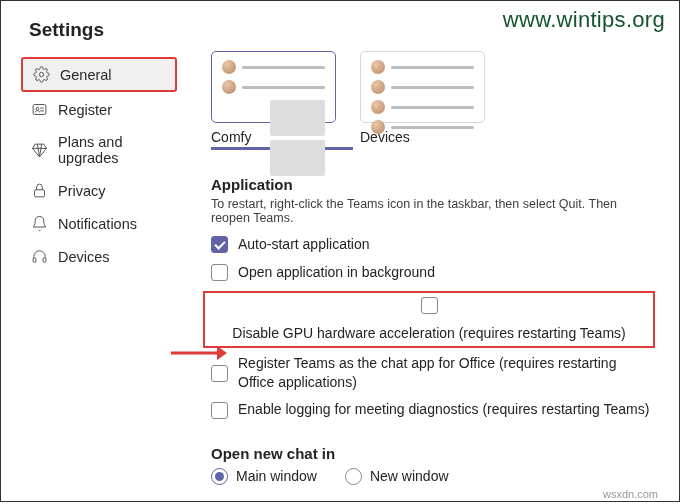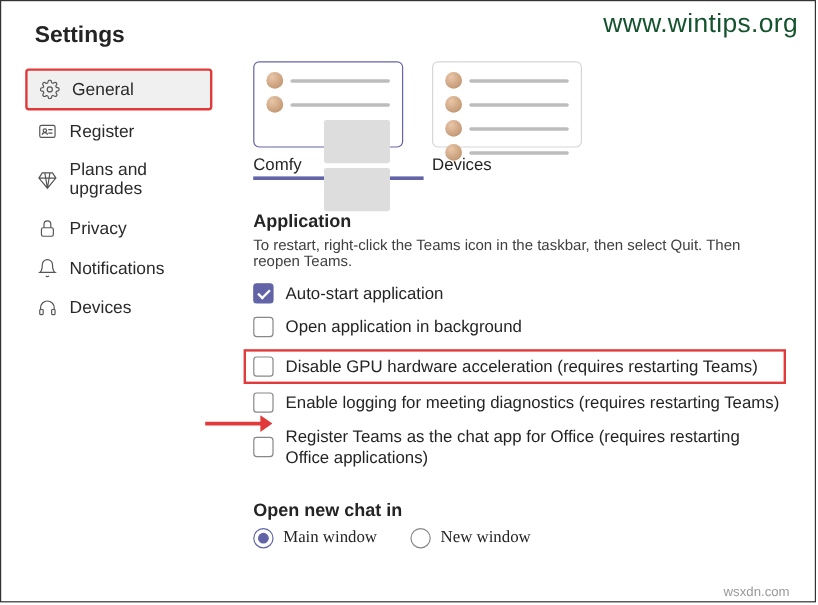--- a/index.html
+++ b/index.html
@@ -26,28 +26,28 @@
 .indent { margin-left: 48px; margin-top: 2px; display:flex; flex-direction:column; gap:4px;}
 .theme-label { font-size: 14px; margin-top: 6px; padding-bottom: 4px;}
 .comfy-underline { border-bottom: 3px solid #6264a7; width: 142px; margin-top:-2px;}
 .section-title { font-weight: 700; font-size: 15px; margin-top: 26px; margin-bottom: 4px; }
 .section-sub { font-size: 12.5px; color: #404040; margin-bottom: 10px; }
 .check-row { display: flex; align-items: center; gap: 10px; margin-bottom: 9px; font-size: 14px; line-height: 1.35; }
 .checkbox { width: 17px; height: 17px; border: 1.3px solid #888; border-radius: 3px; flex-shrink: 0; margin-top: 1px; display:flex; align-items:center; justify-content:center; }
 .checkbox.checked { background: #6264a7; border-color: #6264a7; }
 .checkbox.checked::after { content: ""; width: 4px; height: 8px; border: solid #fff; border-width: 0 2px 2px 0; transform: rotate(45deg); margin-bottom:2px;}
 .radio-row { display: flex; gap: 28px; align-items:center; margin-top:6px;}
-.radio-item { display:flex; align-items:flex-end; gap:8px; font-size:14px;font-family:Liberation Serif, serif;}
+.radio-item { display:flex; align-items:flex-start; gap:8px; font-size:14px;}
 .radio { width: 17px; height: 17px; border: 1.4px solid #888; border-radius: 50%; display:flex; align-items:center; justify-content:center;}
 .radio.checked { border-color:#6264a7;}
 .radio.checked::after { content:""; width:9px; height:9px; border-radius:50%; background:#6264a7;}
 .arrow { position:absolute; left: 168px; top: 343px; }
 .arrow svg { width: 58px; height: 18px; }
 .highlight-setting { border: 2.5px solid #e03a3a; padding: 3px 6px; margin-left:-8px; margin-bottom:6px;}
-.highlight-setting .check-row { margin-bottom: 0; }
+.highlight-setting .check-row { margin-bottom: 0; flex-direction: column; }
 .credits { position:absolute; right: 24px; bottom: 4px; font-size: 11px; color:#999;}
 </style>
 </head>
 <body>
 
 <div class="frame">
   <div class="watermark">www.wintips.org</div>
 
   <h1 class="settings-title">Settings</h1>
 
@@ -165,25 +165,25 @@
         <span>Open application in background</span>
       </div>
       <div class="highlight-setting">
         <div class="check-row">
           <span class="checkbox"></span>
           <span>Disable GPU hardware acceleration (requires restarting Teams)</span>
         </div>
       </div>
       <div class="check-row">
         <span class="checkbox"></span>
+        <span>Register Teams as the chat app for Office (requires restarting Office applications)</span>
+      </div>
+      <div class="check-row">
+        <span class="checkbox"></span>
         <span>Enable logging for meeting diagnostics (requires restarting Teams)</span>
-      </div>
-      <div class="check-row">
-        <span class="checkbox"></span>
-        <span>Register Teams as the chat app for Office (requires restarting Office applications)</span>
       </div>
 
       <h2 class="section-title">Open new chat in</h2>
       <div class="radio-row">
         <label class="radio-item">
           <span class="radio checked"></span>
           <span>Main window</span>
         </label>
         <label class="radio-item">
           <span class="radio"></span>

